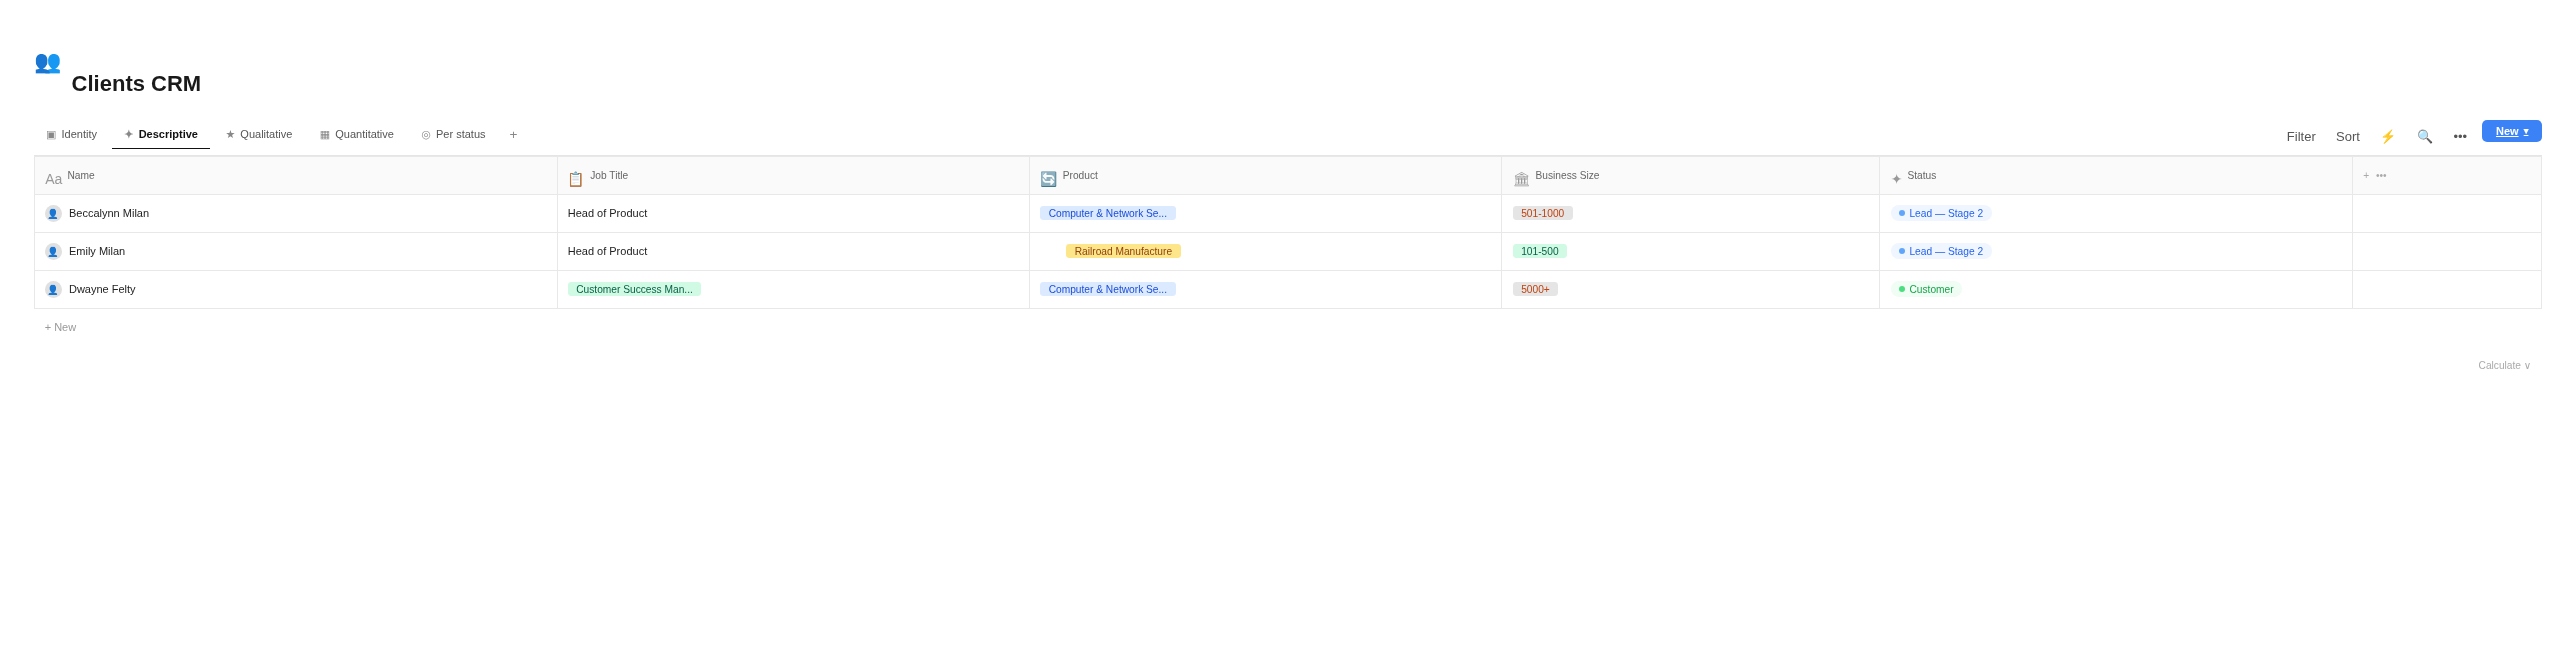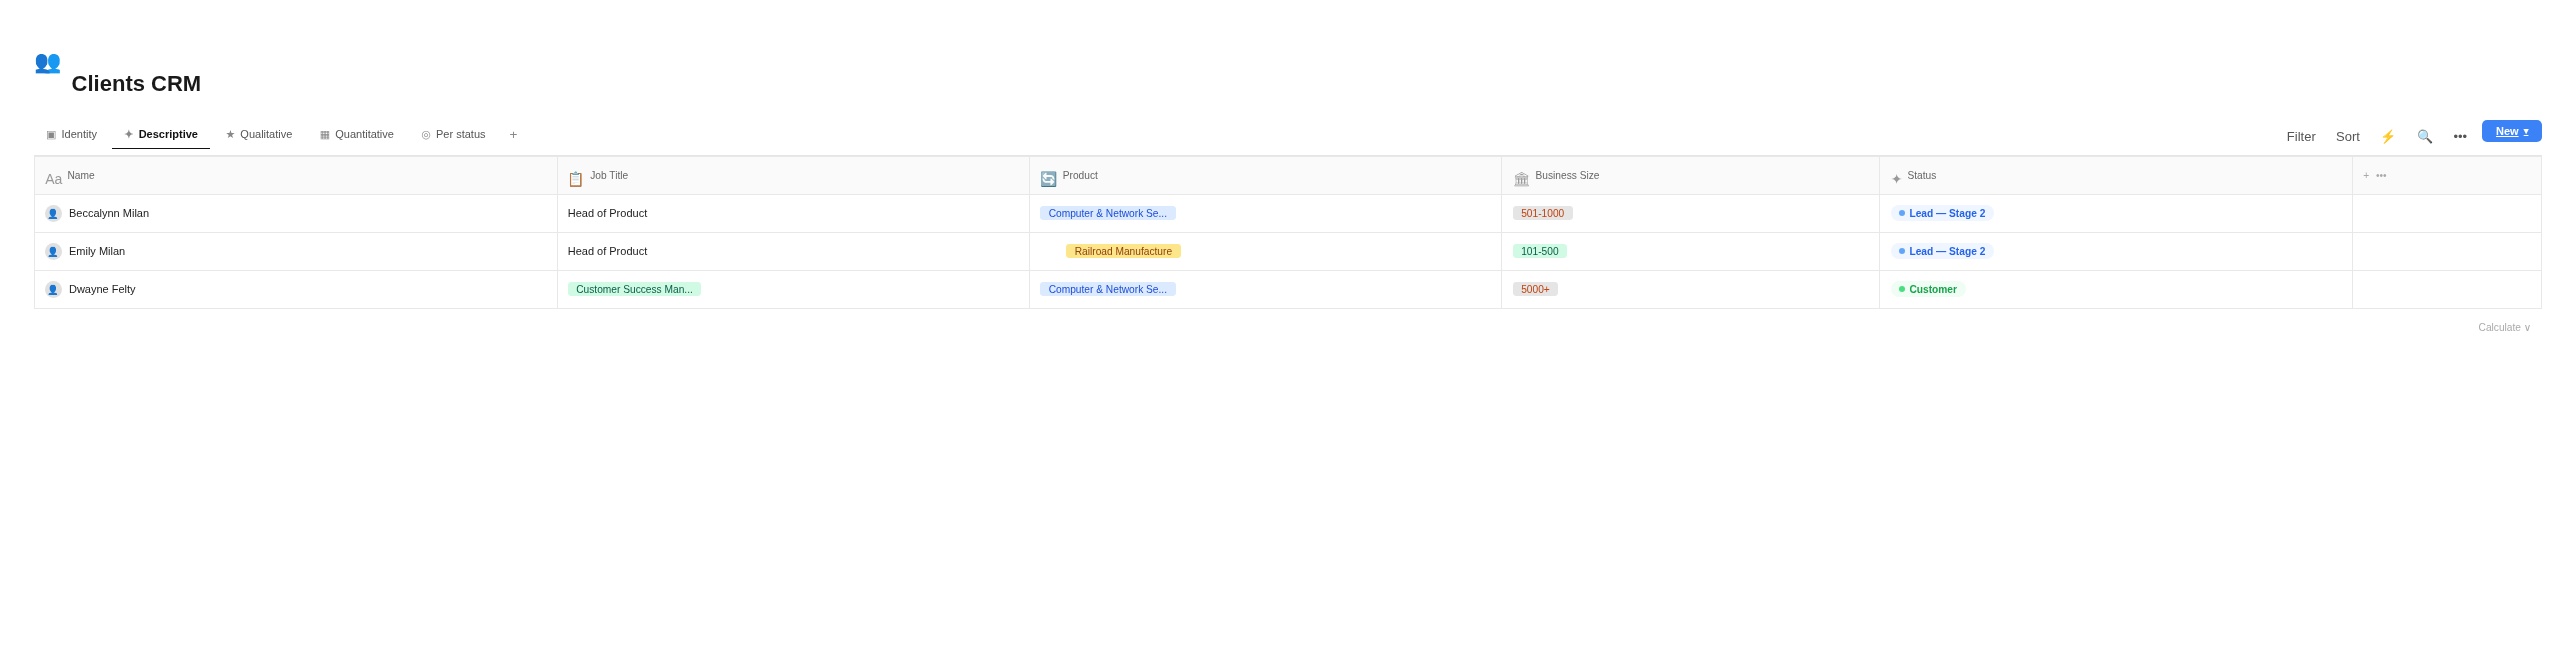--- a/index.html
+++ b/index.html
@@ -164,21 +164,21 @@
     .tag-green-soft { background: #d1fae5; color: #065f46; }
     .tag-railroad { background: #fde68a; color: #92400e; margin-left: 26px; }
     
     .status-badge {
       display: inline-flex;
       align-items: center;
       gap: 4.3px;
       padding: 2.6px 8.5px;
       border-radius: 17px;
       font-size: 10.2px;
-      font-weight: 700;
+      font-weight: 400;
     }
     .status-dot {
       width: 6px;
       height: 6px;
       border-radius: 50%;
       flex-shrink: 0;
     }
     .status-lead {
       background: #eff6ff;
       color: #2563eb;
@@ -343,19 +343,22 @@
           </td>
           <td class="col-jobtitle"><span class="tag tag-green-soft">Customer Success Man...</span></td>
           <td class="col-industry"><span class="tag tag-blue">Computer &amp; Network Se...</span></td>
           <td class="col-bizsize"><span class="tag tag-orange">5000+</span></td>
           <td class="col-status"><span class="status-badge status-customer">
               <span class="status-dot"></span>
               <span>Customer</span>
             </span></td>
           <td class="col-actions"></td>
         </tr>
+        <tr class="add-row">
+          <td colspan="6">+ New</td>
+        </tr>
         <tr class="calculate-row">
           <td colspan="6">Calculate ∨</td>
         </tr>
       </tbody>
   </table>
 </div>
 
 
 </body></html>

